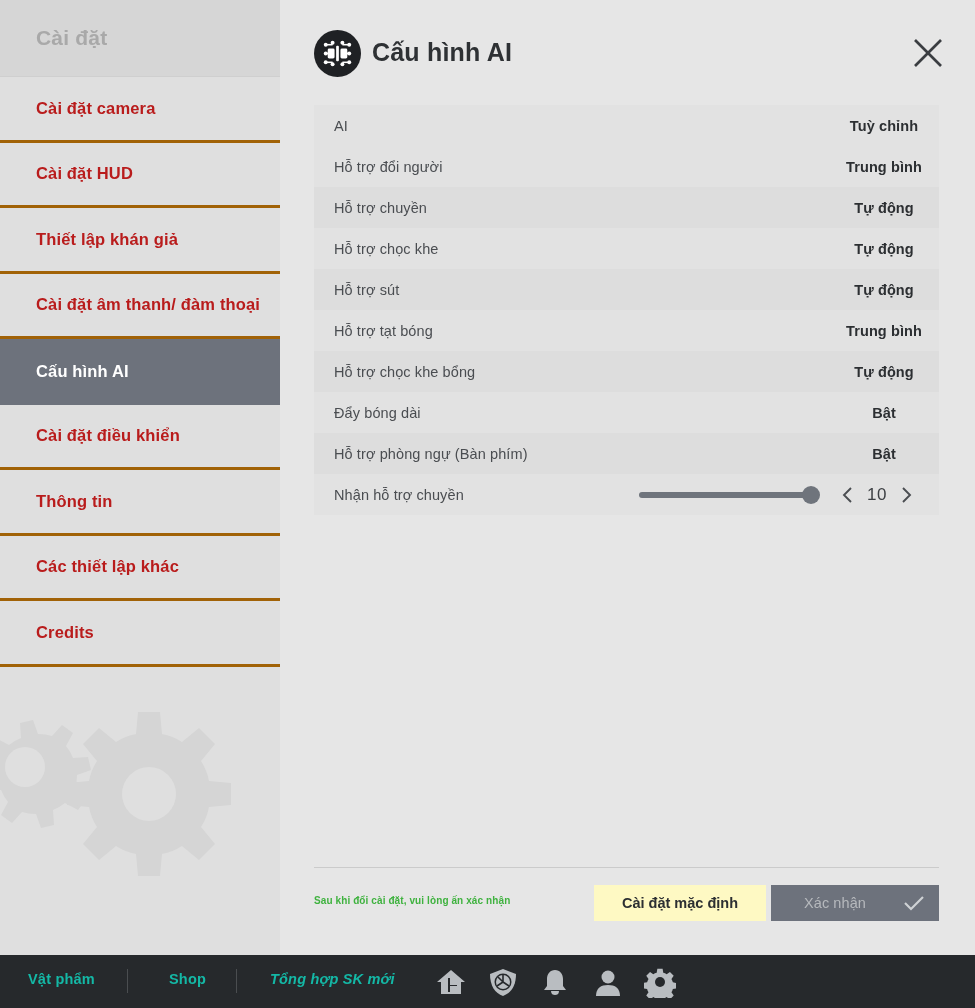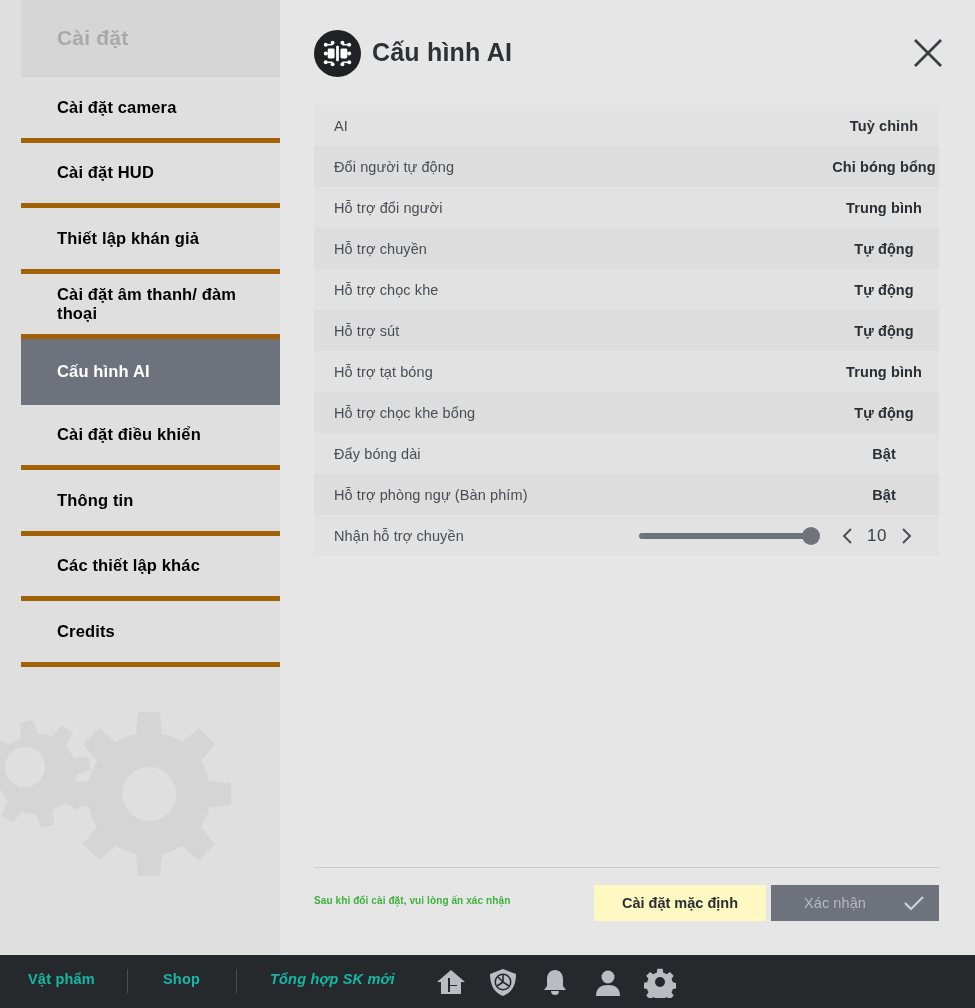--- a/index.html
+++ b/index.html
@@ -10,21 +10,20 @@
     overflow: hidden;
   }
   #root { position: relative; width: 975px; height: 1008px; }
 
   
   #sidebar {
     position: absolute; left: 0; top: 0;
     width: 280px; height: 955px;
     background: #dfdfdf;
     overflow: hidden;
-    padding-left: 21px;
   }
   #sidebar-gears {
     position: absolute; left: -40px; top: 705px;
     width: 330px; height: 250px;
     pointer-events: none;
   }
   #sidebar-header {
     position: relative;
     height: 77px;
     background: #d6d6d6;
@@ -34,22 +33,22 @@
   }
   #sidebar-header .t {
     font-size: 21px; font-weight: bold;
     color: #a9a9a9; letter-spacing: .2px;
   }
   .side-item {
     position: relative;
     height: 65.5px;
     display: flex; align-items: center;
     padding-left: 36px;
-    border-bottom: 5px solid #a16207;
-    color: #000000;
+    border-bottom: 3px solid #a16207;
+    color: #b91c1c;
     font-size: 16.5px; font-weight: bold;
     letter-spacing: .15px;
     background: transparent;
   }
   .side-item.active {
     background: #6d727c;
     color: #ffffff;
     border-bottom: 1px solid #6d727c;
   }
 
@@ -270,24 +269,20 @@
         <line x1="4" y1="4" x2="30" y2="30" stroke="#3a3d41" stroke-width="2.6"></line>
         <line x1="30" y1="4" x2="4" y2="30" stroke="#3a3d41" stroke-width="2.6"></line>
       </svg>
     </div>
 
     <div id="rows">
       <div class="row alt">
         <span class="label">AI</span>
         <span class="value">Tuỳ chỉnh</span>
       </div>
-      <div class="row">
-        <span class="label">Đổi người tự động</span>
-        <span class="value">Chỉ bóng bổng</span>
-      </div>
       <div class="row alt">
         <span class="label">Hỗ trợ đổi người</span>
         <span class="value">Trung bình</span>
       </div>
       <div class="row">
         <span class="label">Hỗ trợ chuyền</span>
         <span class="value">Tự động</span>
       </div>
       <div class="row alt">
         <span class="label">Hỗ trợ chọc khe</span>
@@ -349,21 +344,21 @@
         <svg width="22" height="18" viewBox="0 0 22 18">
             <polyline points="2,9 8,15 20,3" fill="none" stroke="#cfd2d5" stroke-width="2.2"></polyline>
           </svg>
       </span>
     </div>
   </div>
 
   <div id="bottombar">
     <span class="nav-link" style="left:28px;">Vật phẩm</span>
     <span class="nav-div" style="left:127px;"></span>
-    <span class="nav-link" style="left:163px;">Shop</span>
+    <span class="nav-link" style="left:169px;">Shop</span>
     <span class="nav-div" style="left:236px;"></span>
     <span class="nav-link" style="left:270px;font-style:italic;">Tổng hợp SK mới</span>
 
     <span class="nav-icon" style="left:435px;">
       <svg width="32" height="32" viewBox="0 0 32 32">
         <path d="M16 4 L30 16 L26 16 L26 28 L6 28 L6 16 L2 16 Z" fill="#b9bdc1"></path>
         <path d="M13 12 L13 26 L15 26 L15 20 L22 20 L22 12 Z" fill="#26292c"></path>
         <path d="M15 12 L22 12 L22 19 L15 19 Z" fill="#b9bdc1"></path>
       </svg>
     </span>

